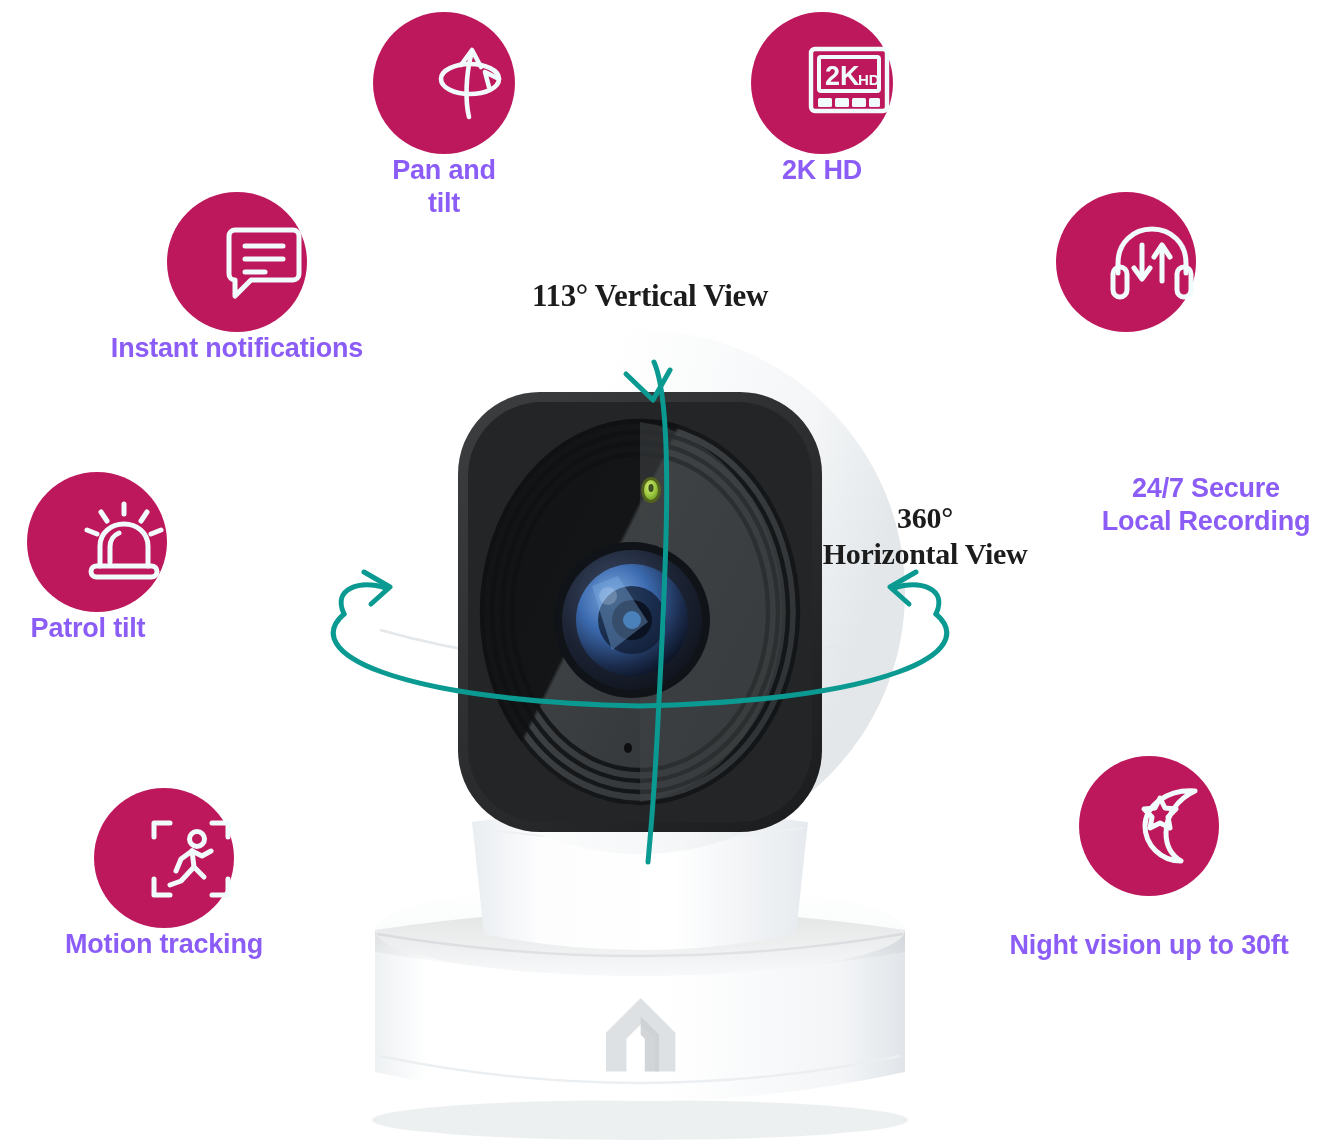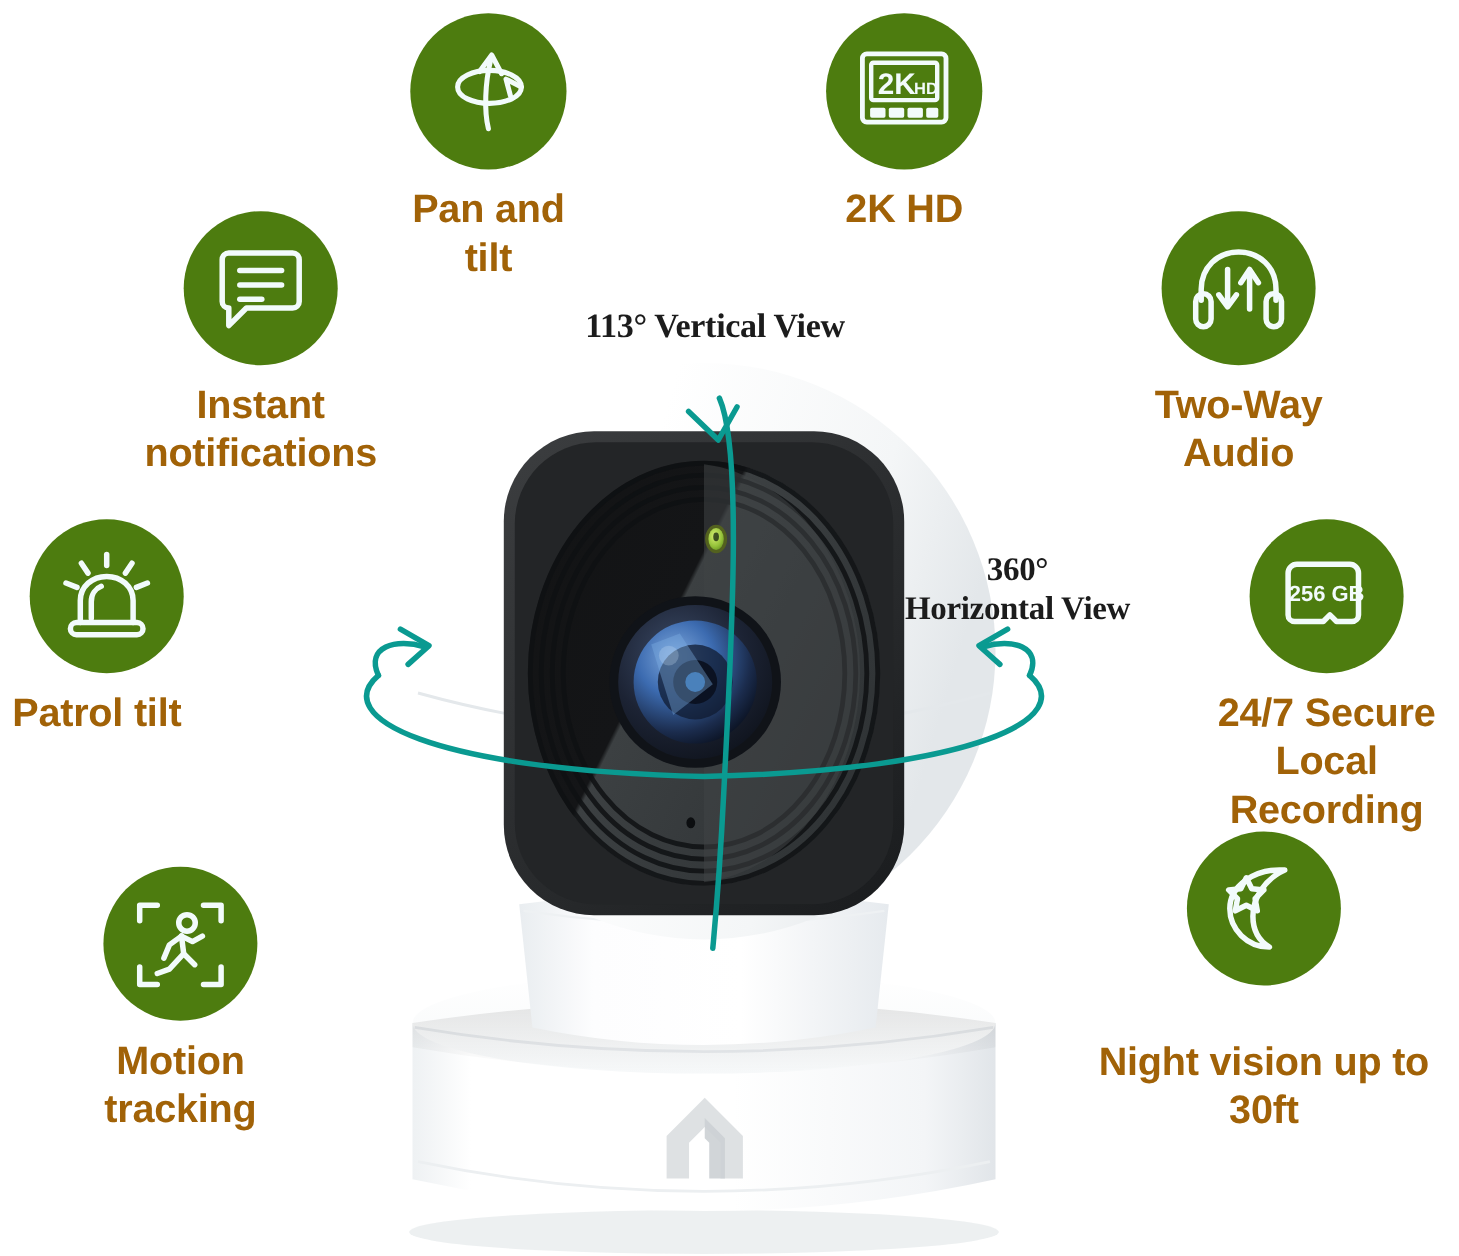--- a/index.html
+++ b/index.html
@@ -10,29 +10,28 @@
     position:relative;
     overflow:hidden;
     -webkit-font-smoothing:antialiased;
   }
   .stage{position:absolute;left:0;top:0;width:1326px;height:1142px;}
 
   
   .feature{position:absolute;display:flex;flex-direction:column;align-items:center;}
   .badge{
     border-radius:50%;
-    background:#4d7c0f;
-    display:flex;align-items:center;justify-content:center;
+    background:#be185d;
+    display:flex;align-items:center;justify-content:flex-end;
   }
   .badge svg{display:block;}
   .feature .caption{
-    margin-top:14px;
-    font-size:36px;
+    font-size:27px;
     font-weight:700;
-    color:#a16207;
+    color:#8b5cf6;
     text-align:center;
     line-height:1.22;
     letter-spacing:-0.2px;
     white-space:pre-line;
   }
 
   
   .annot{position:absolute;font-weight:700;color:#1c1c1c;text-align:center;line-height:1.2;letter-spacing:-0.3px;font-family:Liberation Serif, serif;}
   #label-vertical{font-size:31px;left:470px;top:277px;width:360px;}
   #label-horizontal{font-size:30px;left:760px;top:500px;width:330px;white-space:pre-line;}
@@ -248,46 +247,39 @@
       <svg width="88" height="82" viewBox="0 0 88 82" fill="none" stroke="#f2fbfb" stroke-width="5" stroke-linecap="round" stroke-linejoin="round">
         <path d="M10 52 V 42 C 10 22 25 8 44 8 C 63 8 78 22 78 42 V 52"></path>
         <rect x="5" y="46" width="14" height="30" rx="7"></rect>
         <rect x="69" y="46" width="14" height="30" rx="7"></rect>
         <path d="M34 24 V 56"></path>
         <path d="M26 47 L34 58 L42 47"></path>
         <path d="M54 60 V 26"></path>
         <path d="M46 36 L54 24 L62 36"></path>
       </svg>
     </div>
-    <div class="caption">Two-Way Audio</div>
   </div>
 
   <div class="feature" style="left:0px;top:472px;width:176px;">
     <div class="badge" style="width:140px;height:140px;margin-left:18px;">
       <svg width="86" height="84" viewBox="0 0 86 84" fill="none" stroke="#f2fbfb" stroke-width="5" stroke-linecap="round" stroke-linejoin="round">
         <path d="M43 4 V 14"></path>
         <path d="M20 12 L26 21"></path>
         <path d="M66 12 L60 21"></path>
         <path d="M6 30 L16 34"></path>
         <path d="M80 30 L70 34"></path>
         <path d="M19 66 V 46 C 19 33 30 24 43 24 C 56 24 67 33 67 46 V 66"></path>
         <path d="M29 62 V 47 C 29 40 33 35 38 33"></path>
         <rect x="10" y="66" width="66" height="11" rx="5.5"></rect>
       </svg>
     </div>
     <div class="caption">Patrol tilt</div>
   </div>
 
   <div class="feature" style="left:1086px;top:472px;width:240px;">
-    <div class="badge" style="width:140px;height:140px;">
-      <svg width="86" height="78" viewBox="0 0 86 78">
-        <path d="M16 10 H 64 A 8 8 0 0 1 72 18 V 56 A 6 6 0 0 1 66 62 H 52 L 46 56 L 40 62 H 14 A 6 6 0 0 1 8 56 V 18 A 8 8 0 0 1 16 10 Z" fill="none" stroke="#f2fbfb" stroke-width="5" stroke-linejoin="round"></path>
-        <text x="43" y="43" text-anchor="middle" font-family="'Liberation Sans',sans-serif" font-size="20" font-weight="600" fill="#f2fbfb">256 GB</text>
-      </svg>
-    </div>
     <div class="caption">24/7 Secure
 Local Recording</div>
   </div>
 
   <div class="feature" style="left:48px;top:788px;width:232px;">
     <div class="badge" style="width:140px;height:140px;">
       <svg width="86" height="86" viewBox="0 0 86 86" fill="none" stroke="#f2fbfb" stroke-width="5" stroke-linecap="round" stroke-linejoin="round">
         <path d="M6 22 V 8 H 22"></path>
         <path d="M64 8 H 80 V 22"></path>
         <path d="M80 64 V 80 H 64"></path>

